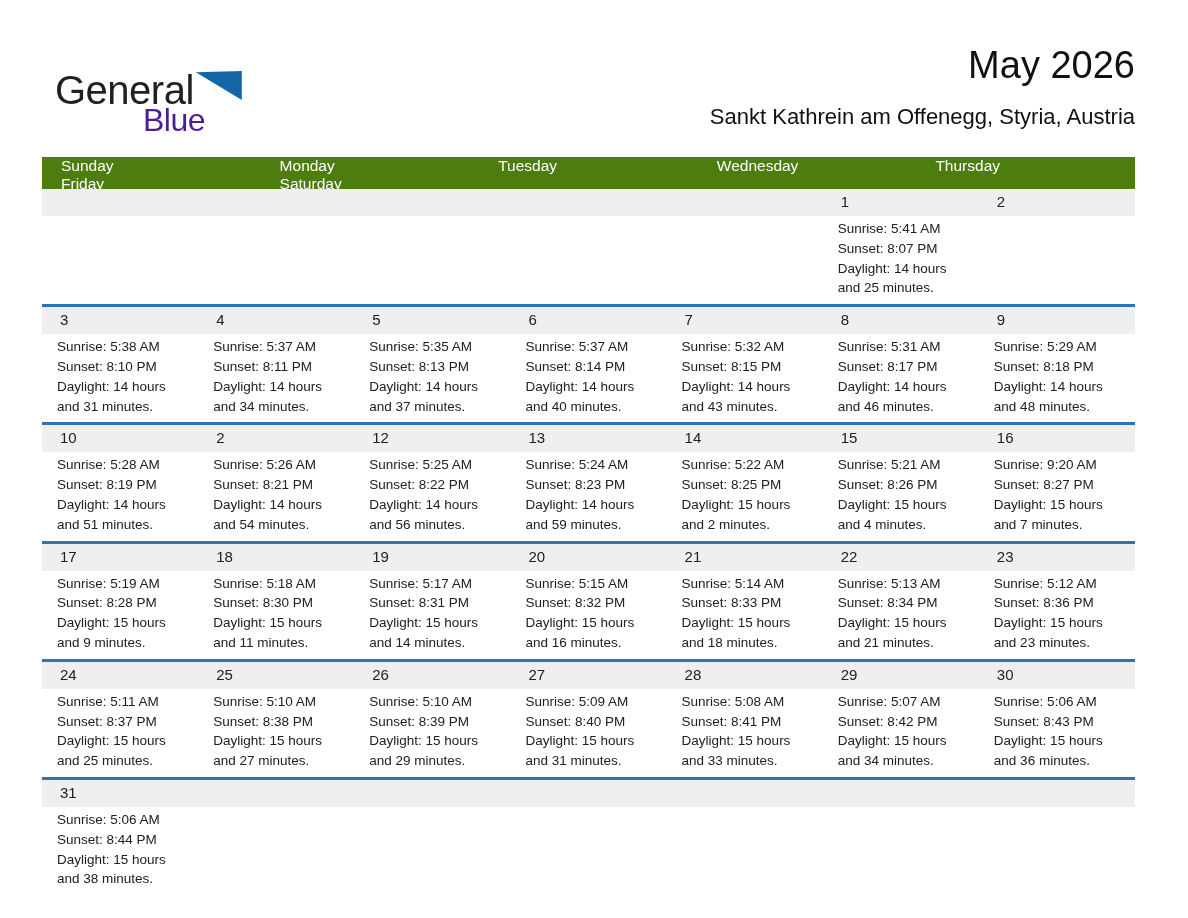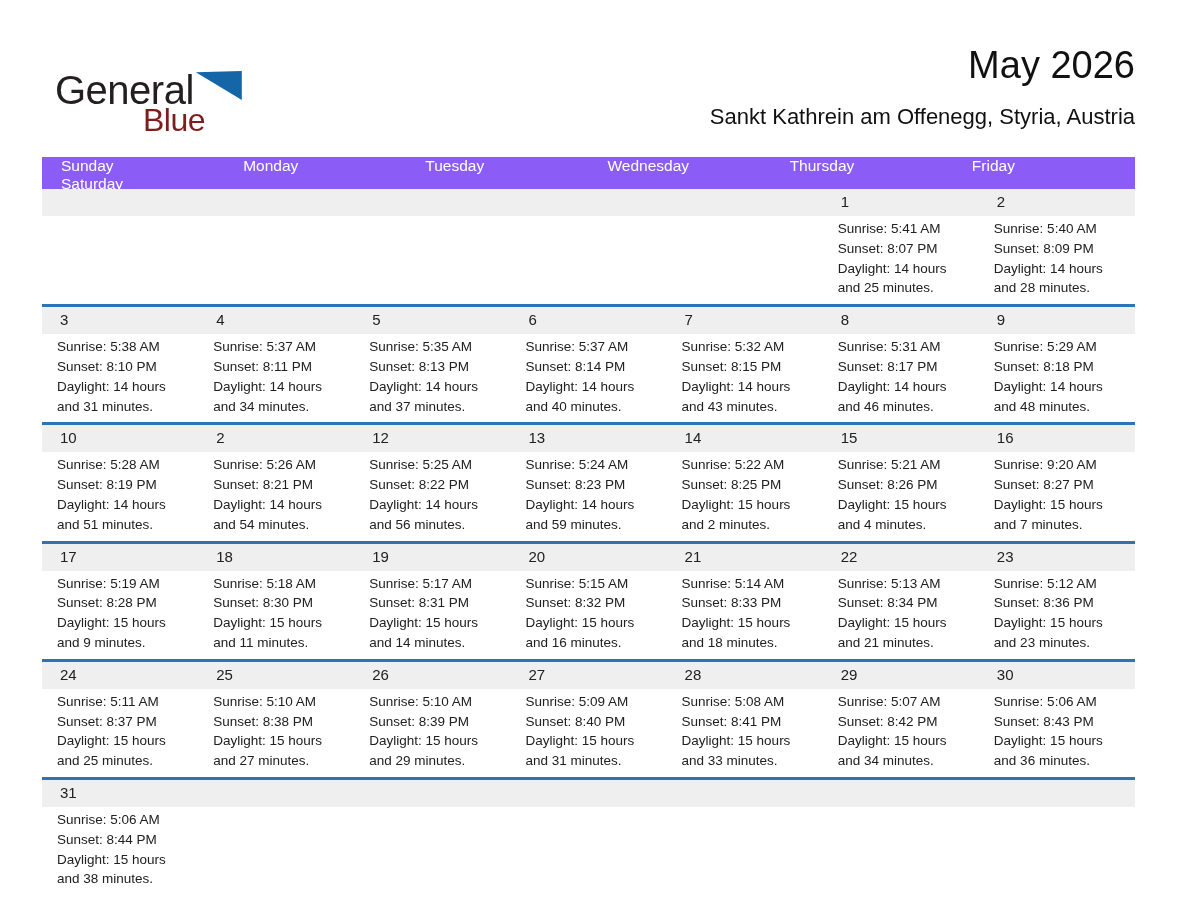--- a/index.html
+++ b/index.html
@@ -22,32 +22,32 @@
   .logo-row { display: flex; align-items: flex-start; }
   .logo-general {
     font-size: 40px; color: #231f20; letter-spacing: -0.5px; font-weight: 400;
   }
   .logo-triangle {
     width: 46px; height: 29px; margin-left: 2px; margin-top: 1px;
     background: #1566a7;
     clip-path: polygon(0 4%, 100% 0, 100% 100%);
   }
   .logo-blue {
-    font-size: 32px; color: #7f1d1d; letter-spacing: -0.5px;
+    font-size: 32px; color: #4c1d95; letter-spacing: -0.5px;
     margin-left: 88px; margin-top: -6px; font-weight: 400;
   }
   .titles { text-align: right; }
   .month-title { font-size: 38px; color: #111111; font-weight: 400; line-height: 1.15; margin-top: 4px; }
   .location-subtitle { font-size: 22px; color: #111111; font-weight: 400; margin-top: 16px; }
 
   
   .calendar { position: absolute; left: 42px; top: 157px; width: 1093px; }
   .weekday-header {
-    display: grid; grid-template-columns: repeat(6, 1fr);
-    background: #8b5cf6; height: 32px; align-items: center;
+    display: grid; grid-template-columns: repeat(5, 1fr);
+    background: #4d7c0f; height: 32px; align-items: center;
   }
   .weekday-cell { color: #ffffff; font-size: 15.5px; padding-left: 19px; }
 
   .week-row {
     display: grid; grid-template-columns: repeat(7, 1fr);
     border-bottom: 3px solid #2e74b5;
     min-height: 107px;
   }
   .week-row:last-child { border-bottom: none; }
 
@@ -111,25 +111,20 @@
           <div class="day-cell">
             <div class="day-band"><span>1</span></div>
             <div class="day-body">
               <div>Sunrise: 5:41 AM</div>
               <div>Sunset: 8:07 PM</div>
               <div>Daylight: 14 hours and 25 minutes.</div>
             </div>
           </div>
           <div class="day-cell">
             <div class="day-band"><span>2</span></div>
-            <div class="day-body">
-              <div>Sunrise: 5:40 AM</div>
-              <div>Sunset: 8:09 PM</div>
-              <div>Daylight: 14 hours and 28 minutes.</div>
-            </div>
           </div>
         </div>
         <div class="week-row">
           <div class="day-cell">
             <div class="day-band"><span>3</span></div>
             <div class="day-body">
               <div>Sunrise: 5:38 AM</div>
               <div>Sunset: 8:10 PM</div>
               <div>Daylight: 14 hours and 31 minutes.</div>
             </div>

